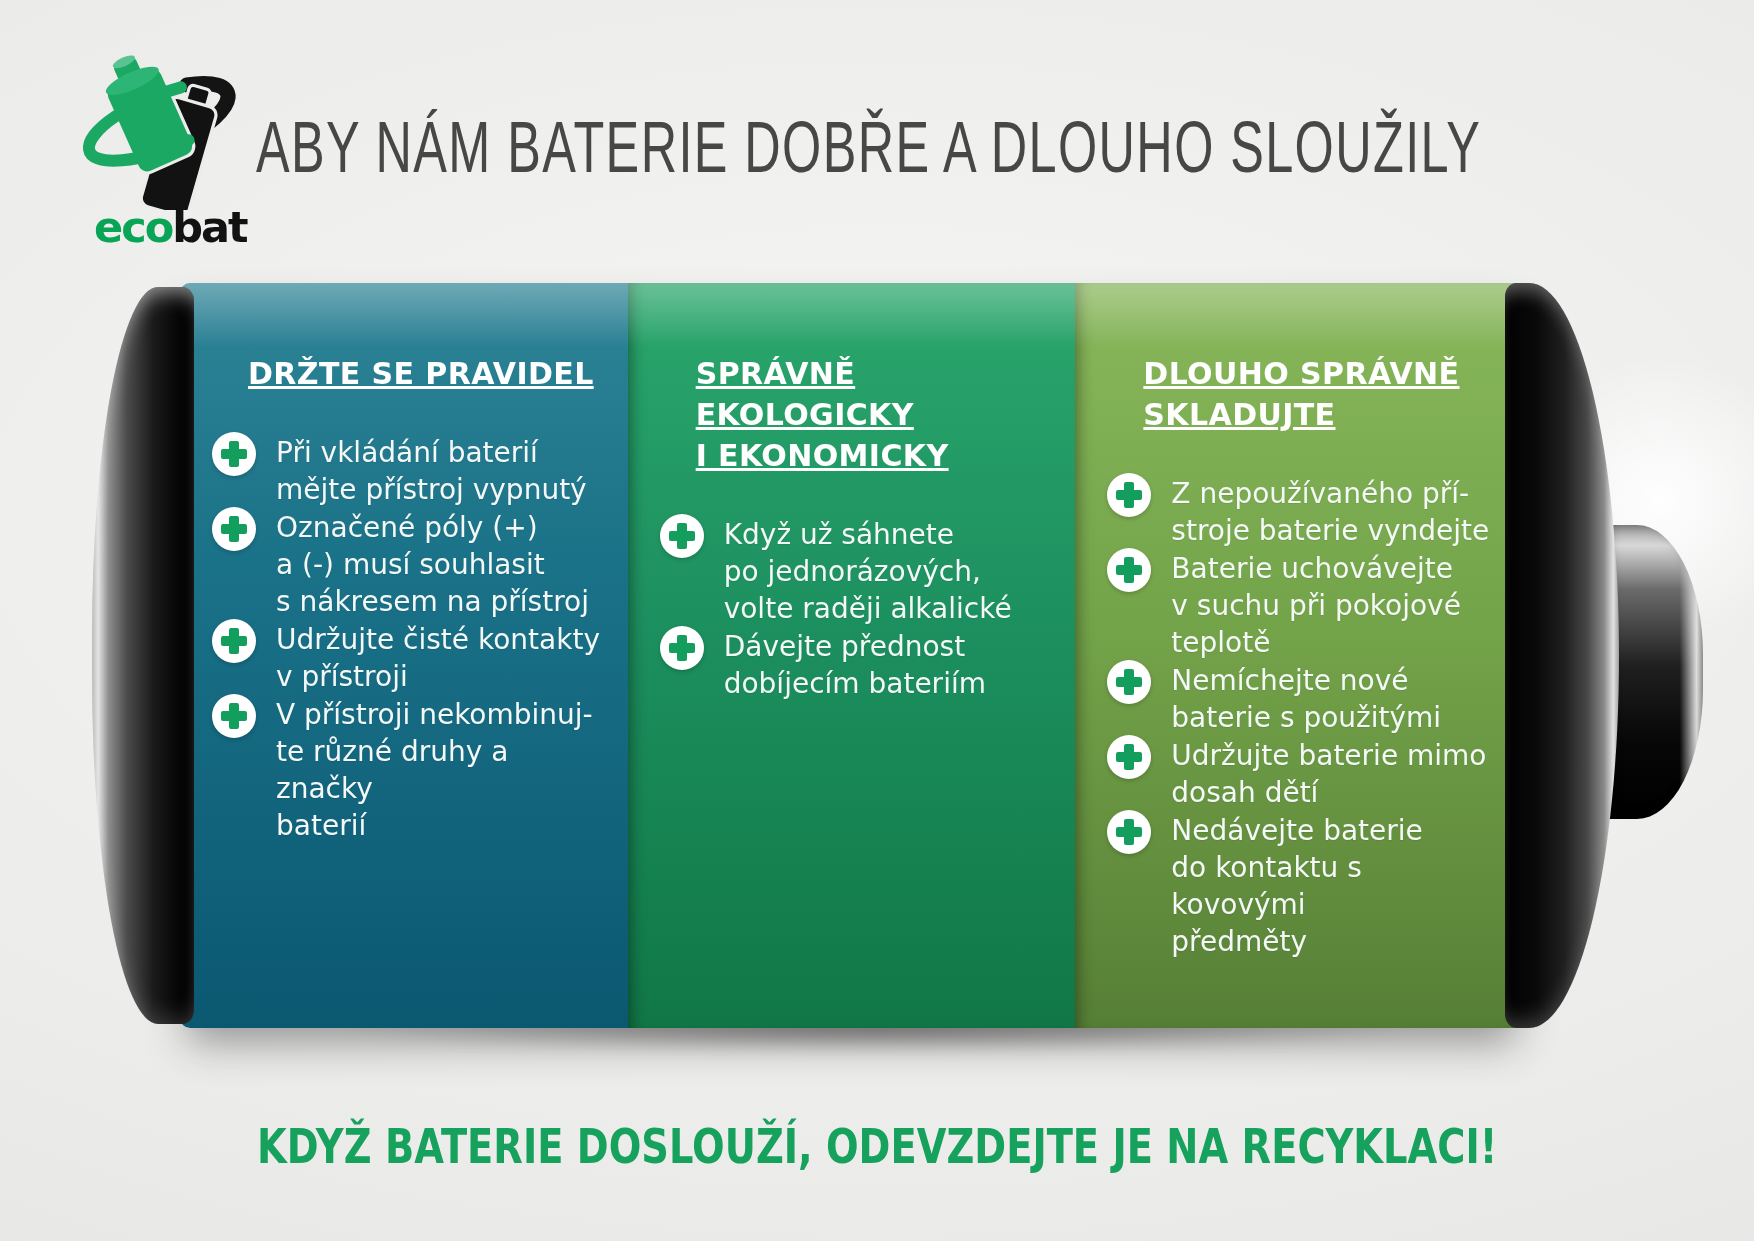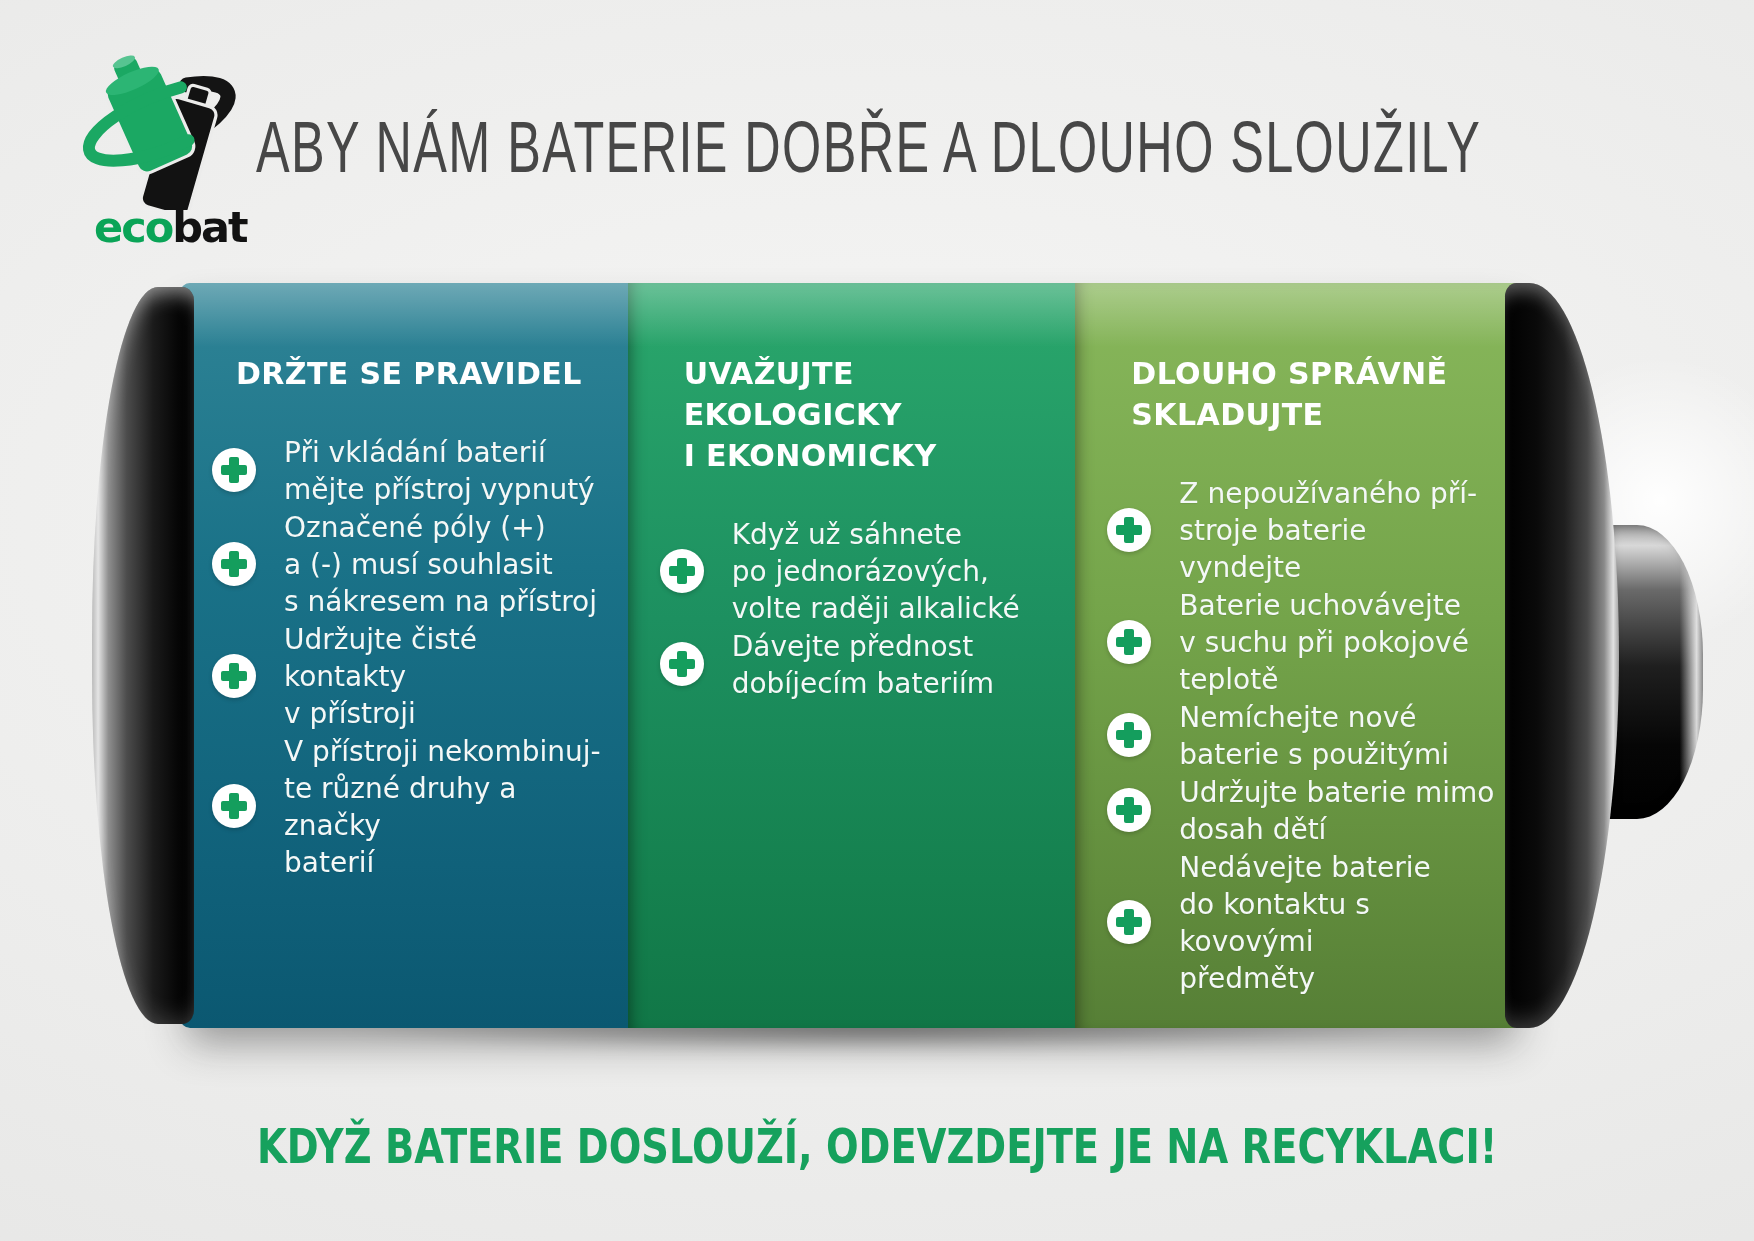--- a/index.html
+++ b/index.html
@@ -48,25 +48,25 @@
     pointer-events:none;
   }
   .panel{flex:1 1 0;padding:70px 26px 0 32px;box-sizing:border-box;position:relative;}
   .panel-0{background:linear-gradient(180deg,#2f8496 0%,#1a7288 38%,#10617a 78%,#0b5871 100%);}
   .panel-1{background:linear-gradient(180deg,#2aa76c 0%,#1d9060 45%,#15814f 80%,#117747 100%);
            box-shadow:inset 12px 0 16px -10px rgba(0,0,0,.45);}
   .panel-2{background:linear-gradient(180deg,#88b75b 0%,#74a44a 45%,#628d3d 80%,#567f36 100%);
            box-shadow:inset 12px 0 16px -10px rgba(0,0,0,.45);}
 
   .panel-heading{
-    margin:0 0 0 24px;font-size:30px;line-height:41px;font-weight:bold;
-    color:#ffffff;letter-spacing:.4px;white-space:pre-line;
+    margin:0 0 0 36px;font-size:30px;line-height:41px;font-weight:bold;
+    color:#ffffff;letter-spacing:.4px;white-space:pre-line;text-decoration:underline;
   }
   .tips{list-style:none;margin:40px 0 0 0;padding:0;}
-  .tip{display:flex;gap:28px;margin:0 0 1px 0;align-items:center;}
+  .tip{display:flex;gap:20px;margin:0 0 1px 0;}
   .plus{
     flex:0 0 auto;width:44px;height:44px;margin-top:-2px;border-radius:50%;
     background:#ffffff;position:relative;
     box-shadow:0 2px 4px rgba(0,0,0,.18);
   }
   .plus::before,.plus::after{
     content:"";position:absolute;left:50%;top:50%;background:#149e5d;border-radius:2px;
     transform:translate(-50%,-50%);
   }
   .plus::before{width:26px;height:10px;}
@@ -165,21 +165,21 @@
     </li>
             <li class="tip">
       <span class="plus"></span>
       <span class="tip-text">V přístroji nekombinuj-
 te různé druhy a značky
 baterií</span>
     </li>
           </ul>
     </section>
         <section class="panel panel-1">
-      <h2 class="panel-heading">UVAŽUJTE EKOLOGICKY
+      <h2 class="panel-heading">SPRÁVNĚ EKOLOGICKY
 I EKONOMICKY</h2>
       <ul class="tips">
             <li class="tip">
       <span class="plus"></span>
       <span class="tip-text">Když už sáhnete
 po jednorázových,
 volte raději alkalické</span>
     </li>
             <li class="tip">
       <span class="plus"></span>

